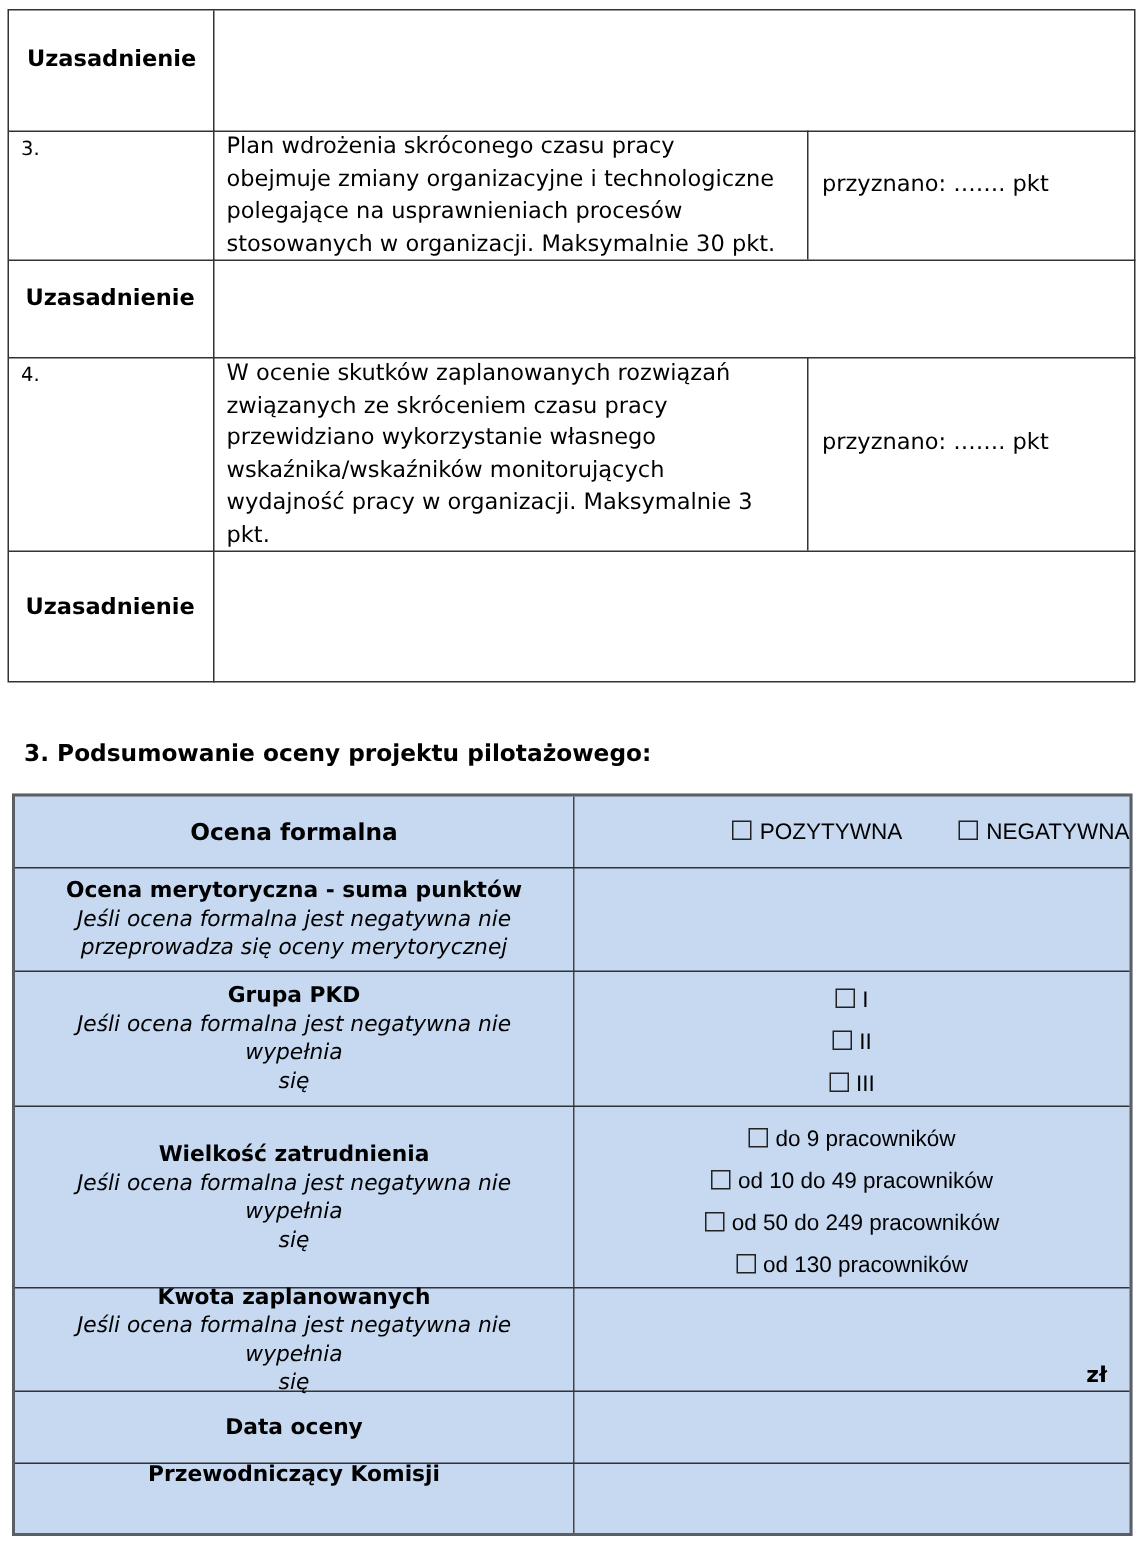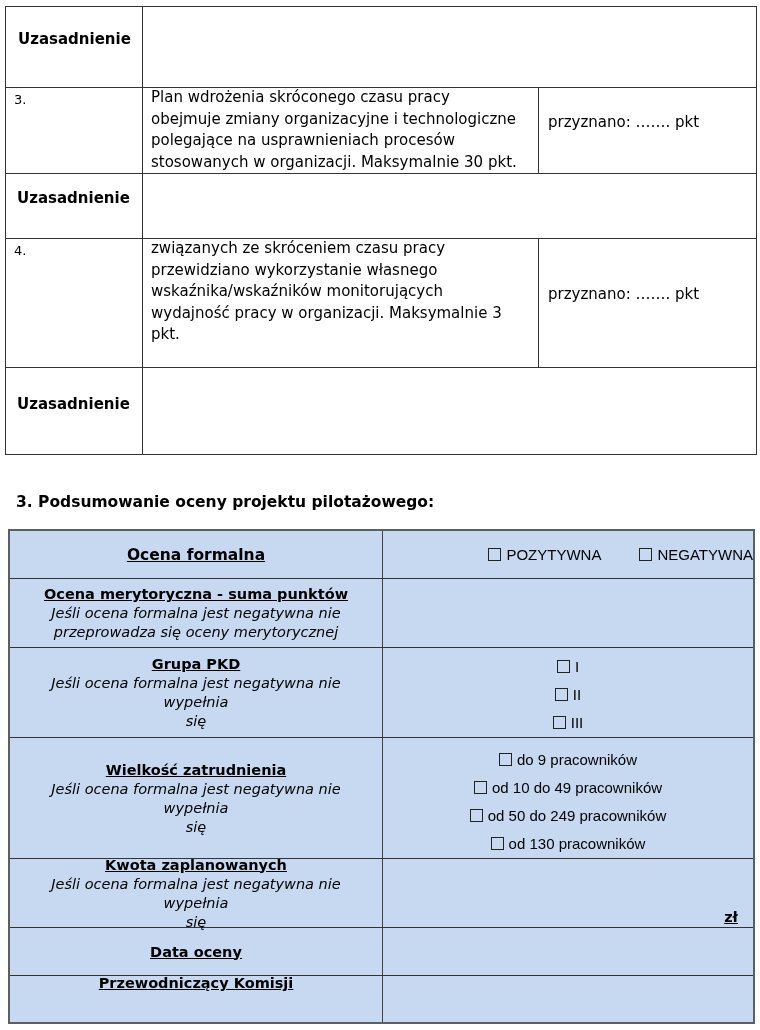--- a/index.html
+++ b/index.html
@@ -20,21 +20,21 @@
 
     
     .t2 { position: absolute; left: 8px; top: 529px; width: 747px; height: 495px;
           background: #c6d9f1; border: 2px solid #5a5f66; box-sizing: border-box; }
     .t2 .hline { background: #333; }
     .t2 .vline { background: #444; }
     .lcell { position: absolute; left: 0; width: 372px; text-align: center;
              display: flex; flex-direction: column; justify-content: center; align-items: center; }
     .rcell { position: absolute; left: 373px; width: 370px; text-align: center;
              display: flex; flex-direction: column; justify-content: flex-end; align-items: center; }
-    .lbl { font-weight: bold; font-size: 14.5px; line-height: 20px; text-decoration: underline; }
+    .lbl { font-weight: bold; font-size: 14.5px; line-height: 20px; }
     .note { font-style: italic; font-size: 14.5px; line-height: 19px; padding: 0 10px; }
     .opt { font-family: "Liberation Sans", sans-serif; font-size: 15px; line-height: 28px; }
     .box { display: inline-block; width: 11px; height: 11px; border: 1px solid #222;
            margin-right: 5px; vertical-align: -1px; background: transparent; }
   </style>
 </head>
 <body>
 
 <div class="t1">
 
@@ -57,20 +57,21 @@
     <div>polegające na usprawnieniach procesów</div>
     <div>stosowanych w organizacji. Maksymalnie 30 pkt.</div>
   </div>
   <div class="cell body-text" style="left:542px; top:105px;">przyznano: ……. pkt</div>
 
   <div class="cell label-bold" style="left:11px; top:182px;">Uzasadnienie</div>
   <div class="cell" style="left:137px; top:167px; width:614px; height:64px;"></div>
 
   <div class="cell num" style="left:8px; top:236px;">4.</div>
   <div class="cell body-text" style="left:145px; top:231px; width:385px;">
+    <div>W ocenie skutków zaplanowanych rozwiązań</div>
     <div>związanych ze skróceniem czasu pracy</div>
     <div>przewidziano wykorzystanie własnego</div>
     <div>wskaźnika/wskaźników monitorujących</div>
     <div>wydajność pracy w organizacji. Maksymalnie 3</div>
     <div>pkt.</div>
   </div>
   <div class="cell body-text" style="left:542px; top:277px;">przyznano: ……. pkt</div>
 
   <div class="cell label-bold" style="left:11px; top:388px;">Uzasadnienie</div>
   <div class="cell" style="left:137px; top:361px; width:614px; height:87px;"></div>

